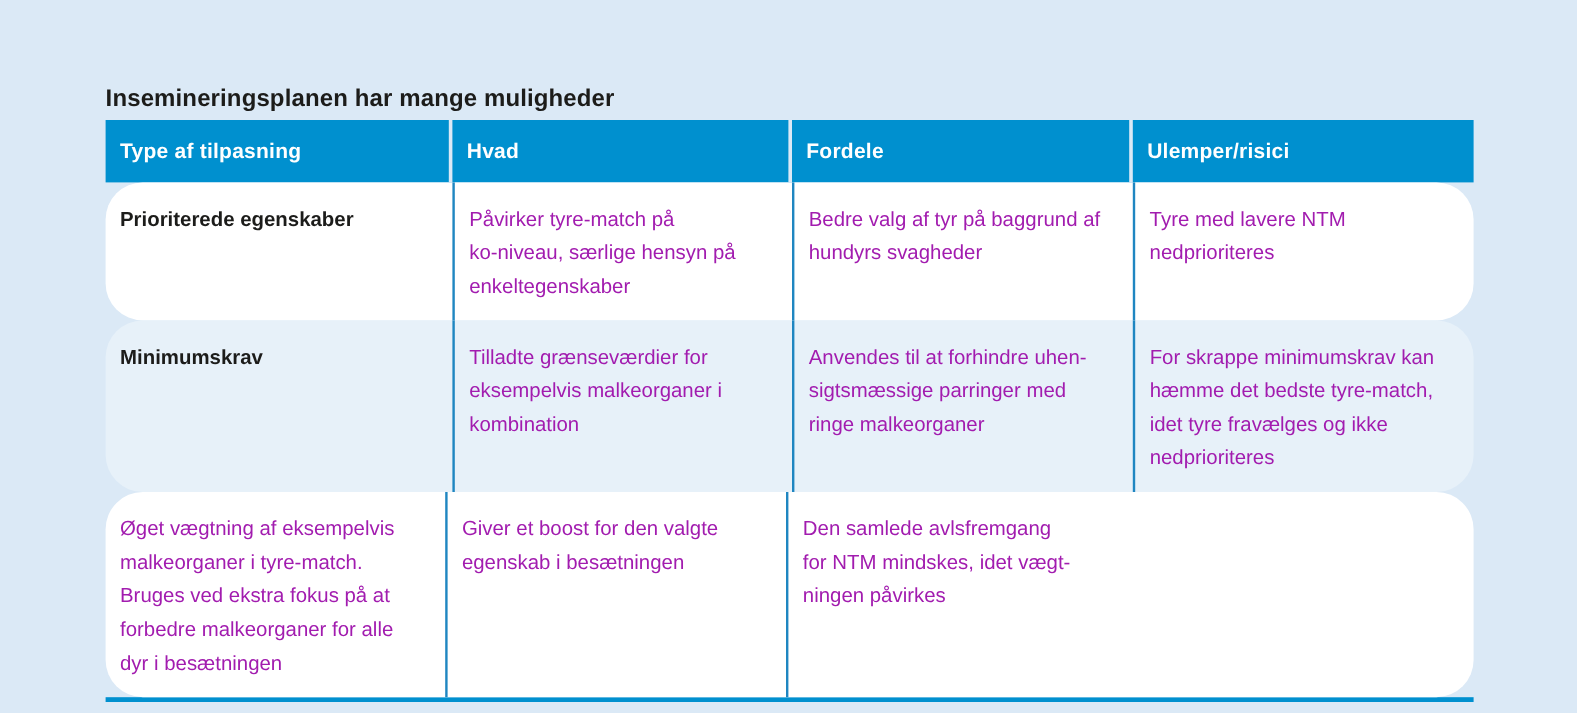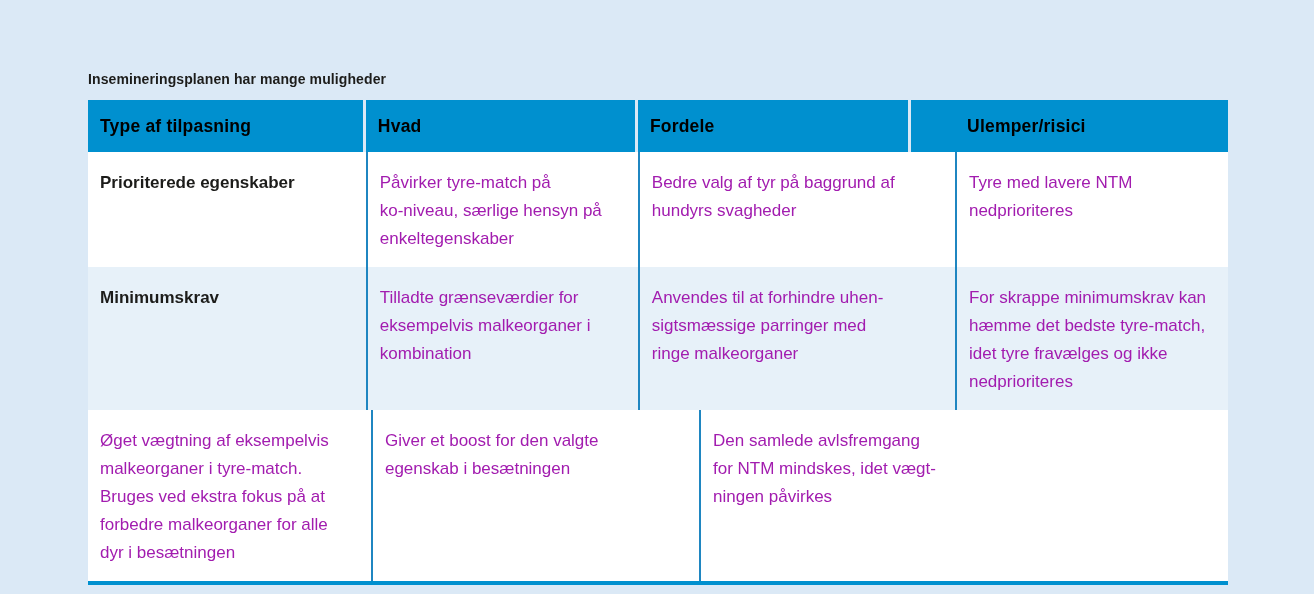--- a/index.html
+++ b/index.html
@@ -14,21 +14,21 @@
   .canvas {
     position: relative;
     width: 1314px;
     height: 594px;
   }
 
   .doc-title {
     position: absolute;
     left: 88px;
     top: 71px;
-    font-size: 14px;
+    font-size: 20px;
     font-weight: bold;
     letter-spacing: 0.1px;
     color: #1c1c1a;
   }
 
   .table {
     position: absolute;
     left: 88px;
     top: 100px;
     width: 1140px;
@@ -37,44 +37,44 @@
 
   .thead {
     display: flex;
     height: 52px;
     background: #0090cf;
   }
   .th {
     display: flex;
     align-items: center;
     padding: 0 12px;
-    color: #000000;
+    color: #ffffff;
     font-size: 17.5px;
     font-weight: bold;
     letter-spacing: 0.2px;
     border-right: 3px solid #dbe9f6;
   }
   .th:last-child { border-right: none; }
 
-  .tr { display: flex; background: #ffffff; }
+  .tr { display: flex; background: #ffffff; border-radius: 31px; }
   .tr.stripe { background: #e7f1f9; }
 
   .td {
     padding: 17px 14px 14px 12px;
     font-size: 17px;
     line-height: 28px;
     color: #a21caf;
     white-space: pre-line;
   }
   .td + .td { border-left: 2px solid #1f86c1; }
 
   .col-1 { width: 25.35%; }
   .col-2 { width: 24.82%; }
   .col-3 { width: 24.92%; }
-  .col-4 { width: 24.91%; margin-left: 44px; }
+  .col-4 { width: 24.91%; }
 
   .row-label { font-weight: bold; color: #1c1c1a; white-space: normal; }
 
   .tr-1 { min-height: 106px; }
   .tr-2 { min-height: 127px; justify-content: flex-end; }
   .tr-3 { min-height: 153px; }
 </style>
 </head>
 <body>
 

